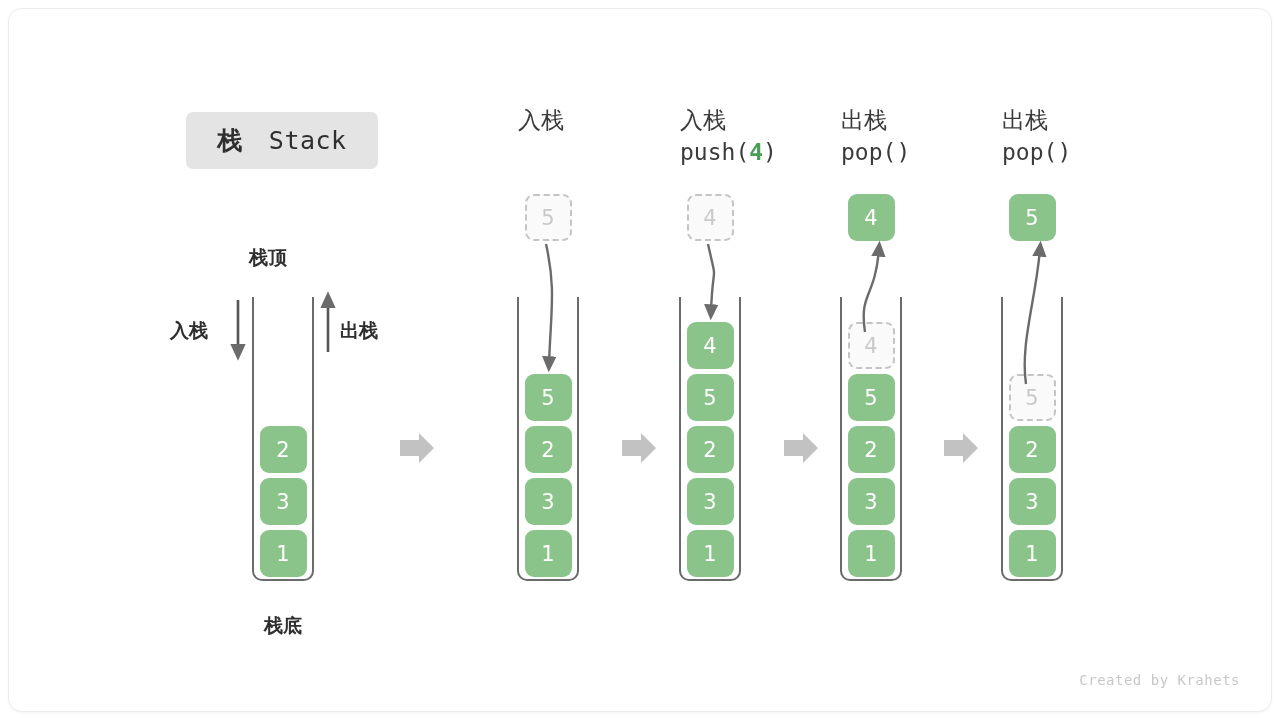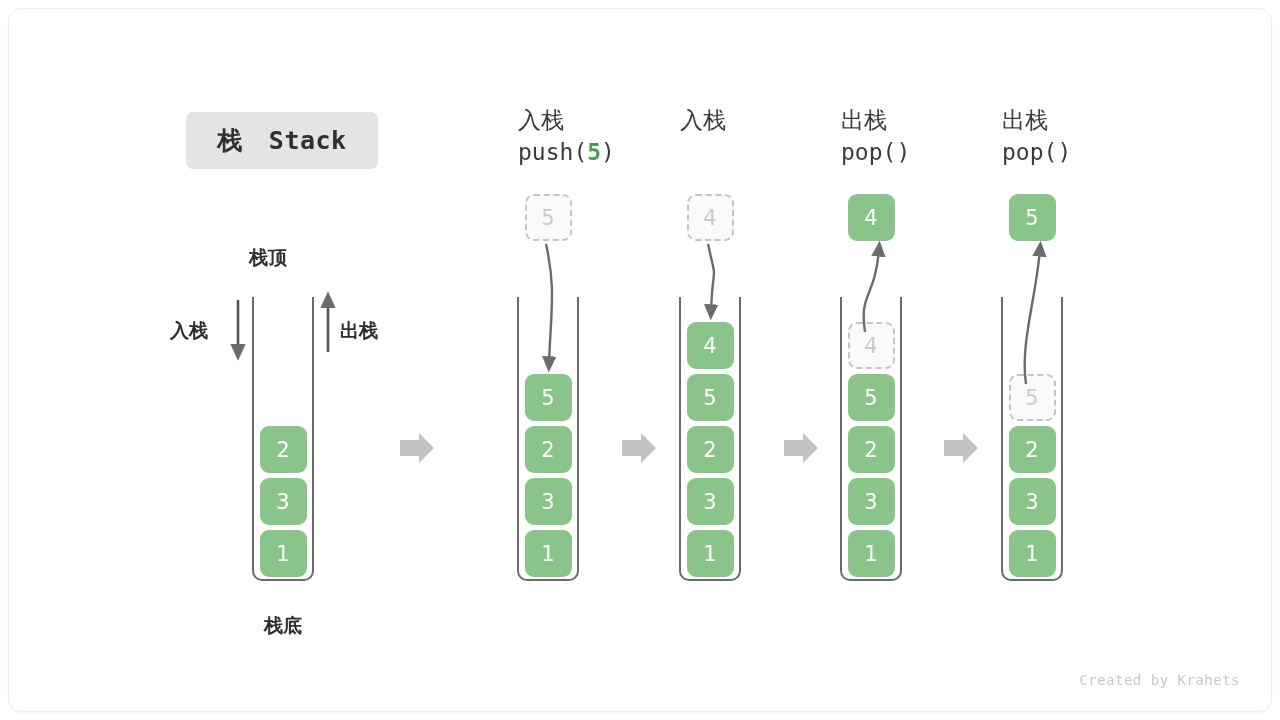--- a/index.html
+++ b/index.html
@@ -44,21 +44,21 @@
     display: flex;
     align-items: center;
     justify-content: center;
     font-size: 25px;
     font-weight: bold;
     color: #2f2f2f;
     letter-spacing: 0.5px;
     box-sizing: border-box;
   }
   .title-pill .cn { font-family: "DejaVu Sans", sans-serif; }
-  .title-pill .en { font-family: "DejaVu Sans Mono", monospace; margin-left: 26px; font-weight: bold;}
+  .title-pill .en { font-family: "DejaVu Sans Mono", monospace; margin-left: 26px; font-weight: normal;}
 
   
   .col-header {
     position: absolute;
     width: 170px;
     text-align: left;
     color: #3a3a3a;
   }
   .col-header .line1 {
     font-size: 23px;
@@ -162,30 +162,30 @@
   <div class="side-label" id="label-push" style="left: 170px; top: 318px;">入栈</div>
   <div class="side-label" id="label-pop" style="left: 340px; top: 318px;">出栈</div>
 
   <div id="columns-layer">
       <div class="stack-container" style="left: 252px; top: 297px; height: 284px;"></div>
       <div class="cell filled" style="left: 259.5px; top: 426px;">2</div>
       <div class="cell filled" style="left: 259.5px; top: 478px;">3</div>
       <div class="cell filled" style="left: 259.5px; top: 530px;">1</div>
       <div class="col-header" style="left: 518px; top: 105px;">
         <div class="line1">入栈</div>
-        <div class="line2"><span>push(</span><span class="arg">5</span><span>)</span></div>
       </div>
       <div class="stack-container" style="left: 517px; top: 297px; height: 284px;"></div>
       <div class="cell filled" style="left: 524.5px; top: 374px;">5</div>
       <div class="cell filled" style="left: 524.5px; top: 426px;">2</div>
       <div class="cell filled" style="left: 524.5px; top: 478px;">3</div>
       <div class="cell filled" style="left: 524.5px; top: 530px;">1</div>
       <div class="cell ghost" style="left: 524.5px; top: 194px;">5</div>
       <div class="col-header" style="left: 680px; top: 105px;">
         <div class="line1">入栈</div>
+        <div class="line2"><span>push(</span><span class="arg">4</span><span>)</span></div>
       </div>
       <div class="stack-container" style="left: 679px; top: 297px; height: 284px;"></div>
       <div class="cell filled" style="left: 686.5px; top: 322px;">4</div>
       <div class="cell filled" style="left: 686.5px; top: 374px;">5</div>
       <div class="cell filled" style="left: 686.5px; top: 426px;">2</div>
       <div class="cell filled" style="left: 686.5px; top: 478px;">3</div>
       <div class="cell filled" style="left: 686.5px; top: 530px;">1</div>
       <div class="cell ghost" style="left: 686.5px; top: 194px;">4</div>
       <div class="col-header" style="left: 841px; top: 105px;">
         <div class="line1">出栈</div>

